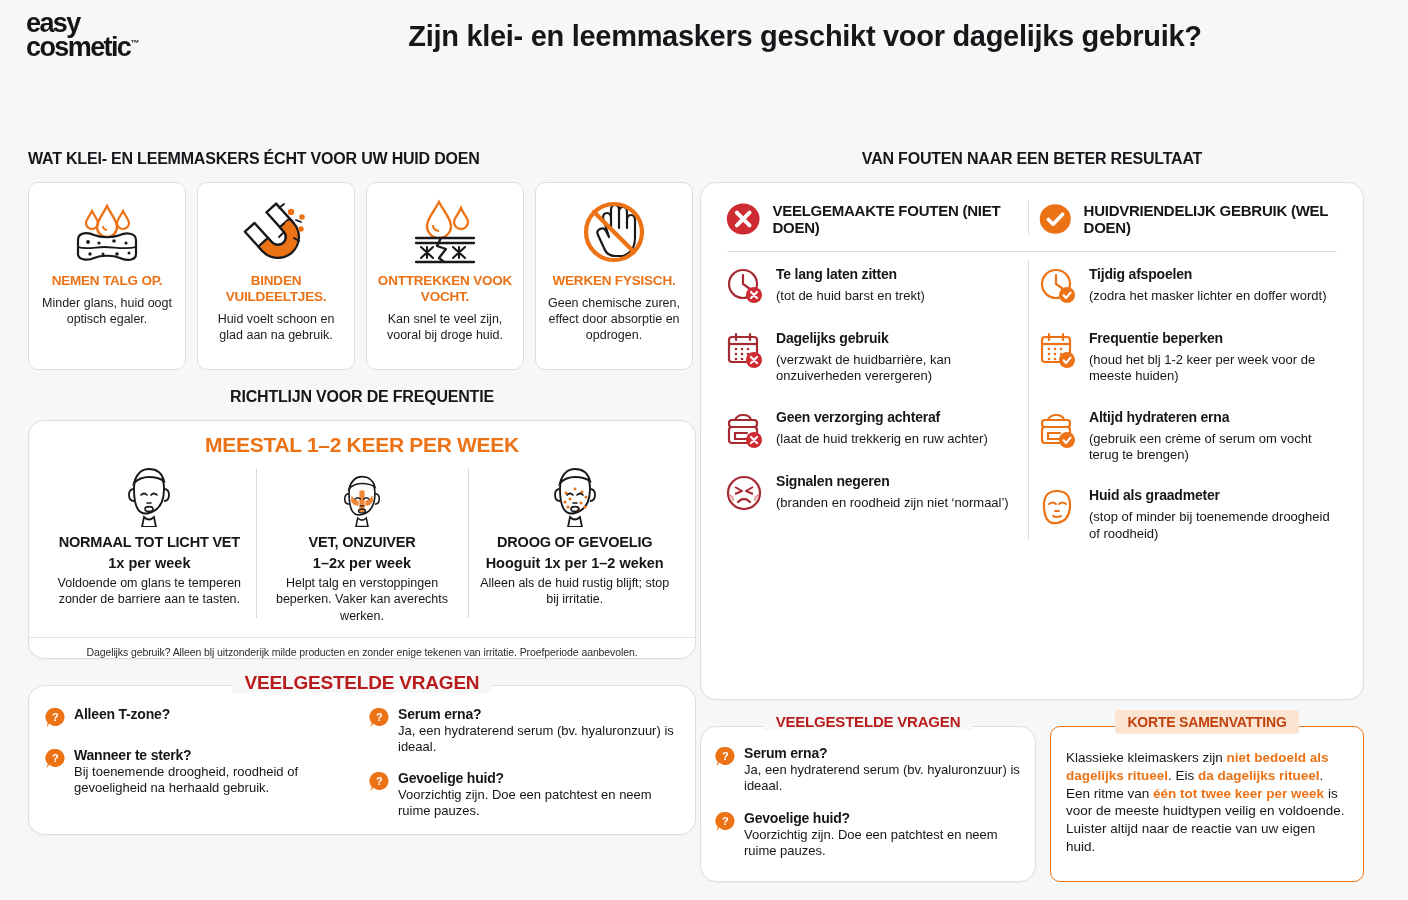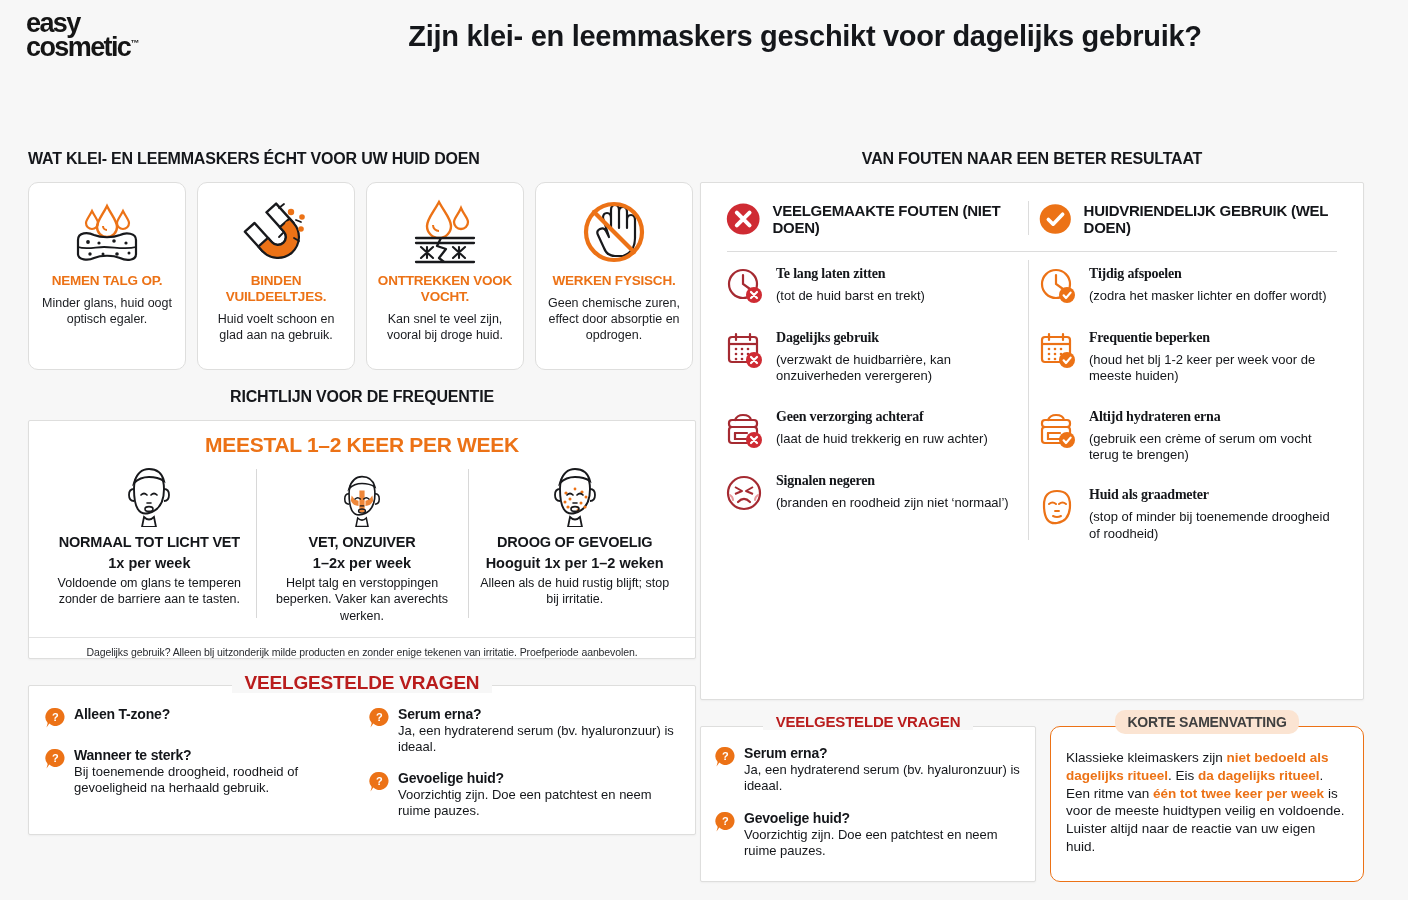--- a/index.html
+++ b/index.html
@@ -29,21 +29,21 @@
   .col-left  { position: absolute; left: 28px;  top: 150px; width: 668px; }
   .col-right { position: absolute; left: 700px; top: 150px; width: 664px; }
 
   .sec-head {
     font-size: 16px; font-weight: 900; letter-spacing: -.2px;
     color: #15171b; margin-bottom: 14px;
   }
   .sec-head.center { text-align: center; }
 
   .card {
-    background: #ffffff; border: 1px solid #dededd; border-radius: 2px;
+    background: #ffffff; border: 1px solid #dededd; border-radius: 16px;
     box-shadow: 0 1px 2px rgba(0,0,0,.04);
   }
 
   
   .benefits { display: flex; gap: 11px; }
   .bcard {
     width: 158px; height: 188px; padding: 10px 9px 8px;
     display: flex; flex-direction: column; align-items: center;
     background: #fff; border: 1px solid #dededd; border-radius: 10px;
   }
@@ -111,39 +111,39 @@
   }
   .dd-htxt { font-size: 15px; font-weight: 900; line-height: 1.16; letter-spacing: -.25px; }
   .dd-body { display: flex; padding-top: 14px; }
   .dd-col { flex: 1; padding: 0 6px; position: relative; display: flex; flex-direction: column; gap: 24px; }
   .dd-col + .dd-col::before {
     content: ""; position: absolute; left: -4px; top: -6px; bottom: 2px;
     width: 1px; background: #dcdcdc;
   }
   .dd-item { display: flex; gap: 11px; align-items: flex-start; }
   .dd-ic { flex: 0 0 auto; width: 40px; height: 40px; }
-  .dd-t { font-size: 14px; font-weight: 800; letter-spacing: -.2px; line-height: 1.15; font-family: Liberation Serif, serif; }
+  .dd-t { font-size: 14px; font-weight: 800; letter-spacing: -.2px; line-height: 1.15; }
   .dd-s { font-size: 13px; line-height: 1.25; margin-top: 6px; }
 
   
   .br-row { display: flex; gap: 14px; margin-top: 26px; }
   .br-faq { width: 336px; position: relative; }
   .br-faq .faq-legend span { font-size: 15px; }
   .br-faq .faq-box { padding: 18px 14px 12px; height: 156px; }
   .br-faq .faq-col { gap: 15px; }
 
   .sum-wrap { width: 314px; position: relative; }
   .sum-box {
     border: 1.6px solid #ec7216; border-radius: 10px; background: #fff;
     padding: 22px 15px 20px; height: 156px;
   }
   .sum-legend { position: absolute; top: -13px; left: 0; right: 0; text-align: center; z-index: 3; }
   .sum-legend span {
-    background: #fbe4d2; border-radius: 10px; padding: 4px 12px;
-    font-size: 14px; font-weight: 900; letter-spacing: -.2px; color: #404040;
+    background: #fbe4d2; border-radius: 3px; padding: 4px 12px;
+    font-size: 14px; font-weight: 900; letter-spacing: -.2px; color: #c2410c;
   }
   .sum-text { font-size: 13.5px; line-height: 1.32; color: #15171b; }
   .sum-text b { color: #ec7216; font-weight: 800; }
 </style>
 </head>
 <body>
 
 <div class="page">
 
   <div class="header">

